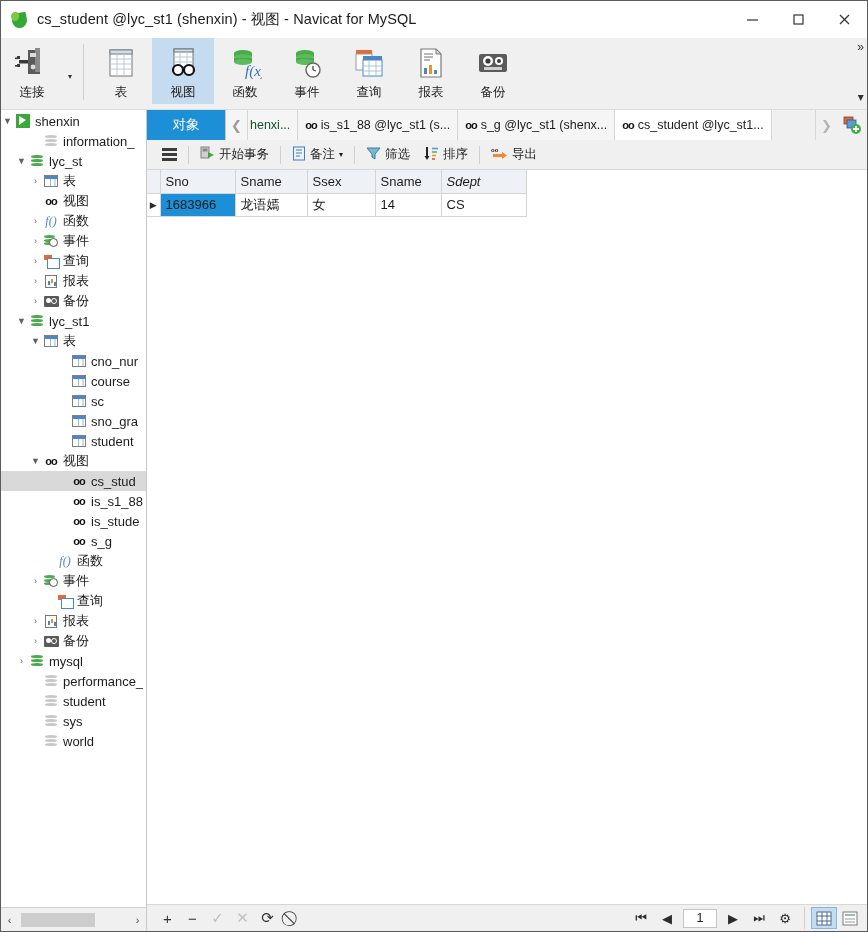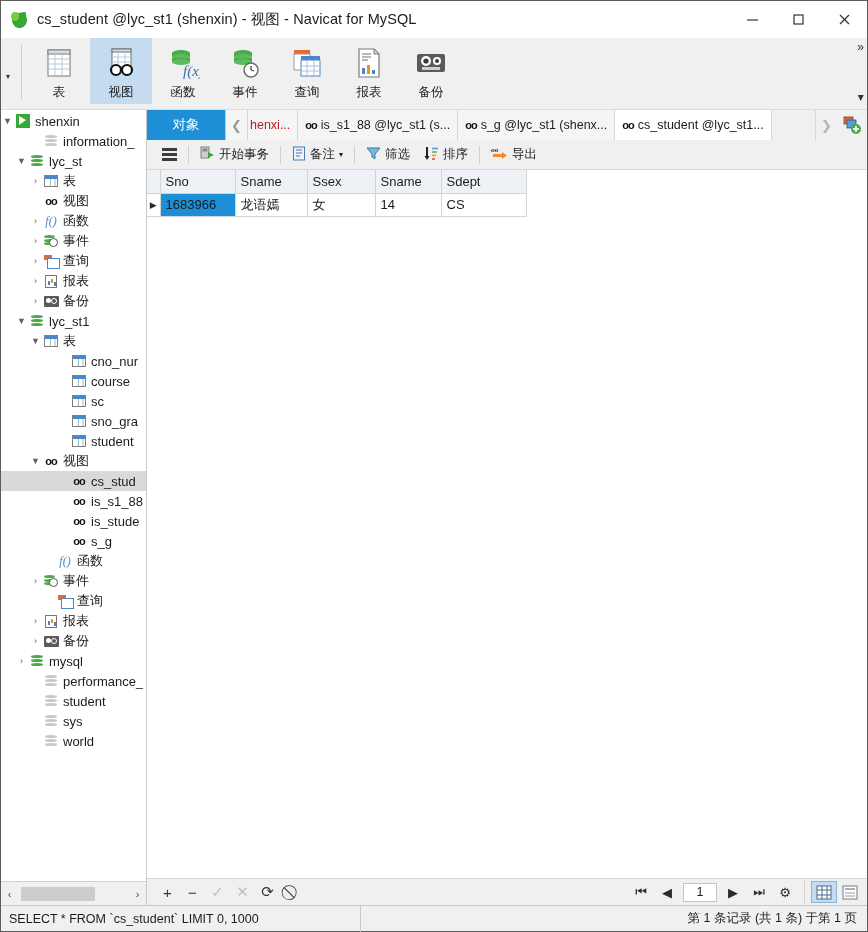--- a/index.html
+++ b/index.html
@@ -182,21 +182,21 @@
   .tab-nav {
     width: 22px; background: #f5f5f5; display: flex; align-items: center; justify-content: center;
     font-size: 13px; color: #9a9a9a; border-right: 1px solid #d6d6d6;
   }
   .tab {
     display: flex; align-items: center; gap: 4px; padding: 0 7px;
     font-size: 12.5px; color: #1c1c1c; background: #f5f5f5;
     border-right: 1px solid #d6d6d6; white-space: nowrap; overflow: hidden;
     max-width: 195px;
   }
-  .tab.partial { color: #b91c1c; max-width: 66px; padding-left: 2px; }
+  .tab.partial { color: #14532d; max-width: 66px; padding-left: 2px; }
   .tab.active { background: #ffffff; font-weight: normal; }
   .tab .vico { font-size: 11px; font-weight: bold; letter-spacing: -1px; color: #111; }
   .tab-nav-right {
     width: 22px; background: #f0f0f0; display: flex; align-items: center; justify-content: center;
     font-size: 13px; color: #b4b4b4; border-left: 1px solid #d6d6d6;
   }
   .tab-add {
     width: 30px; background: #f0f0f0; display: flex; align-items: center; justify-content: center;
     position: relative;
   }
@@ -296,20 +296,36 @@
             <line x1="2" y1="2" x2="11" y2="11" stroke="#333" stroke-width="1.2"></line>
             <line x1="11" y1="2" x2="2" y2="11" stroke="#333" stroke-width="1.2"></line>
           </svg>
       </div>
     </div>
   </div>
 
 
   <div class="toolbar">
     <div class="tb-group">
+      <div class="tb-btn">
+        <div class="tb-ico">
+          <svg width="34" height="34" viewBox="0 0 34 34">
+            <rect x="13" y="4" width="12" height="24" fill="#5a5a5a"></rect>
+            <rect x="20" y="2" width="5" height="24" fill="#8a8a8a"></rect>
+            <rect x="15" y="7" width="6" height="4" fill="#dcdcdc"></rect>
+            <circle cx="18" cy="21" r="2.4" fill="#dcdcdc"></circle>
+            <rect x="4" y="14" width="9" height="3.5" fill="#3a3a3a"></rect>
+            <rect x="2" y="10" width="3" height="3" fill="#3a3a3a"></rect>
+            <rect x="2" y="18" width="3" height="3" fill="#3a3a3a"></rect>
+            <rect x="0" y="11.5" width="3" height="1.6" fill="#3a3a3a"></rect>
+            <rect x="0" y="19" width="3" height="1.6" fill="#3a3a3a"></rect>
+          </svg>
+        </div>
+        <div class="tb-label">连接</div>
+      </div>
       <div class="tb-caret">▾</div>
     </div>
 
     <div class="tb-sep"></div>
 
     <div class="tb-group">
       <div class="tb-btn">
         <div class="tb-ico">
           <svg width="34" height="34" viewBox="0 0 34 34">
             <rect x="6" y="4" width="22" height="26" fill="#fff" stroke="#8a8a8a" stroke-width="1.2"></rect>
@@ -830,21 +846,21 @@
 
       <div class="gridarea">
         <table class="grid" id="grid-host">
             <thead>
               <tr>
                 <th class="rowmark" style="width: 13px;"></th>
                 <th style="width: 75px;">Sno</th>
                 <th style="width: 72px;">Sname</th>
                 <th style="width: 68px;">Ssex</th>
                 <th style="width: 66px;">Sname</th>
-                <th style="width: 85px;">Sdept</th>
+                <th style="width: 85px; font-style: italic;">Sdept</th>
               </tr>
             </thead>
             <tbody>
               <tr>
                 <td class="rowmark">▶</td>
                 <td class="selcell">1683966</td>
                 <td class="">龙语嫣</td>
                 <td class="">女</td>
                 <td class="num">14</td>
                 <td class="">CS</td>
@@ -884,19 +900,14 @@
                 <line x1="3" y1="8" x2="13" y2="8" stroke="#9a9a9a"></line>
                 <line x1="3" y1="11" x2="13" y2="11" stroke="#9a9a9a"></line>
               </svg>
             </div>
           </div>
         </div>
       </div>
     </div>
   </div>
 
-  <div class="statusbar">
-    <div class="sql-text">SELECT * FROM `cs_student` LIMIT 0, 1000</div>
-    <div class="status-mid"></div>
-    <div class="status-rec">第 1 条记录 (共 1 条) 于第 1 页</div>
-  </div>
 
 </div>
 
 </body></html>

